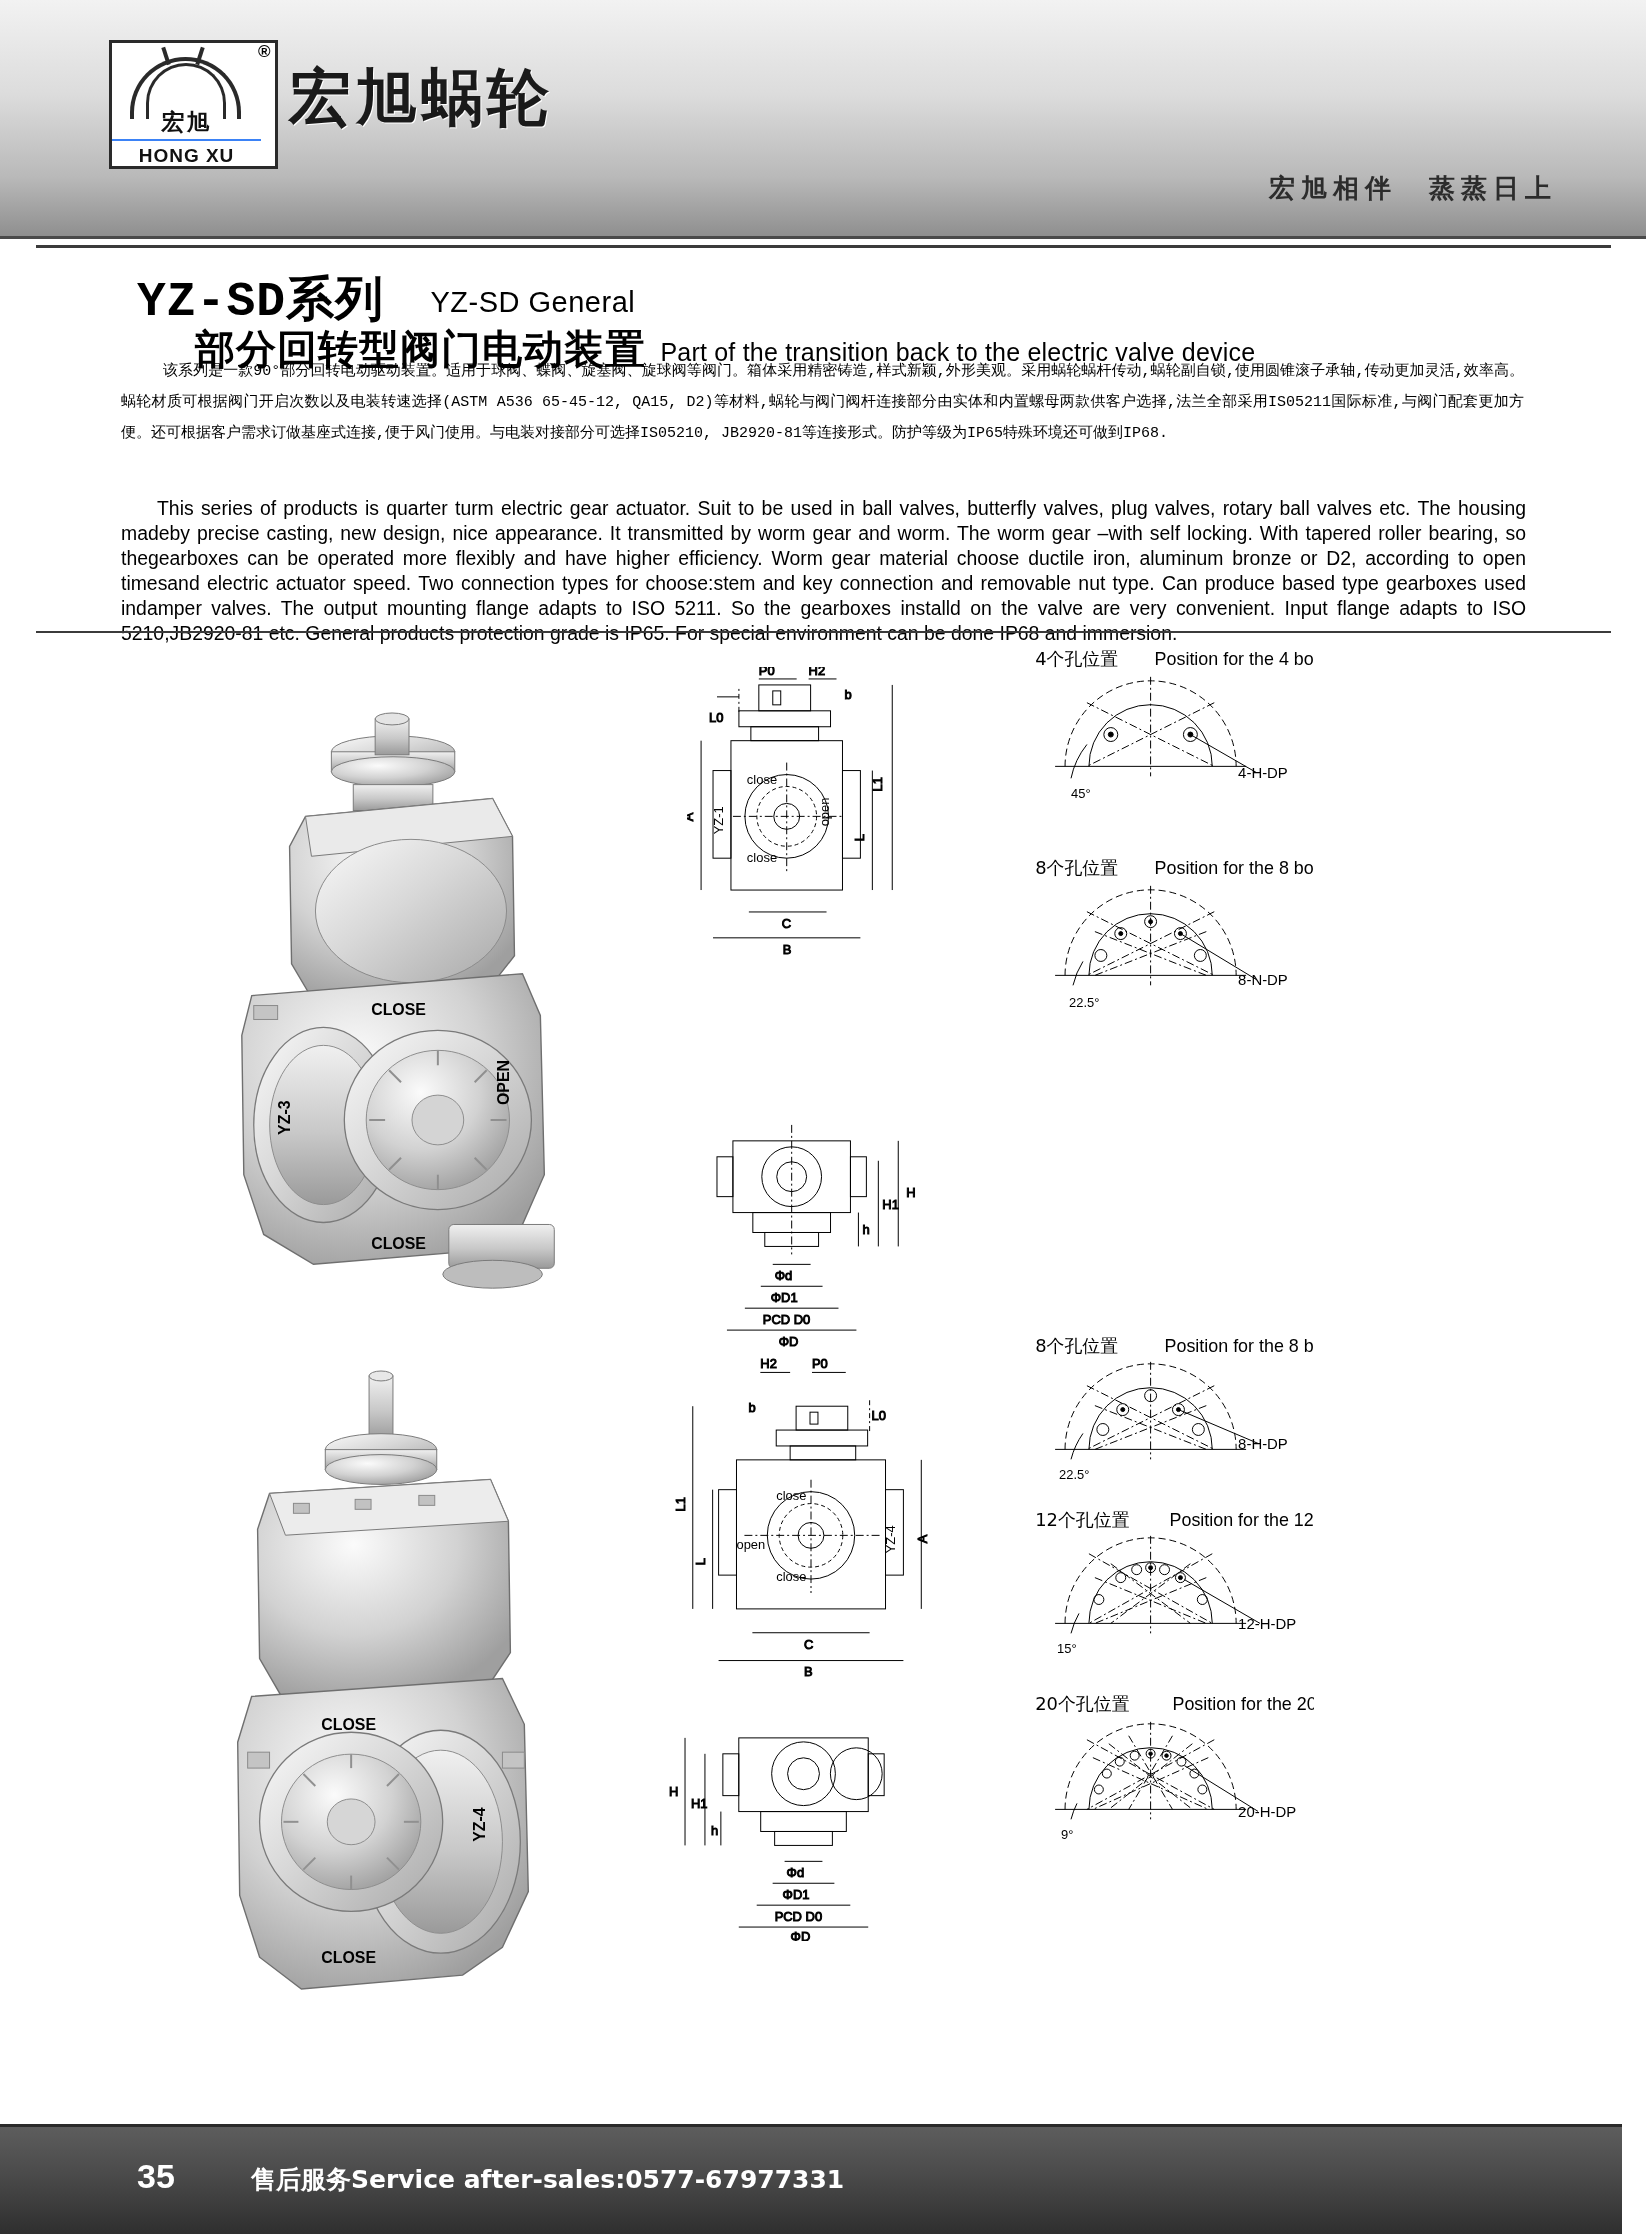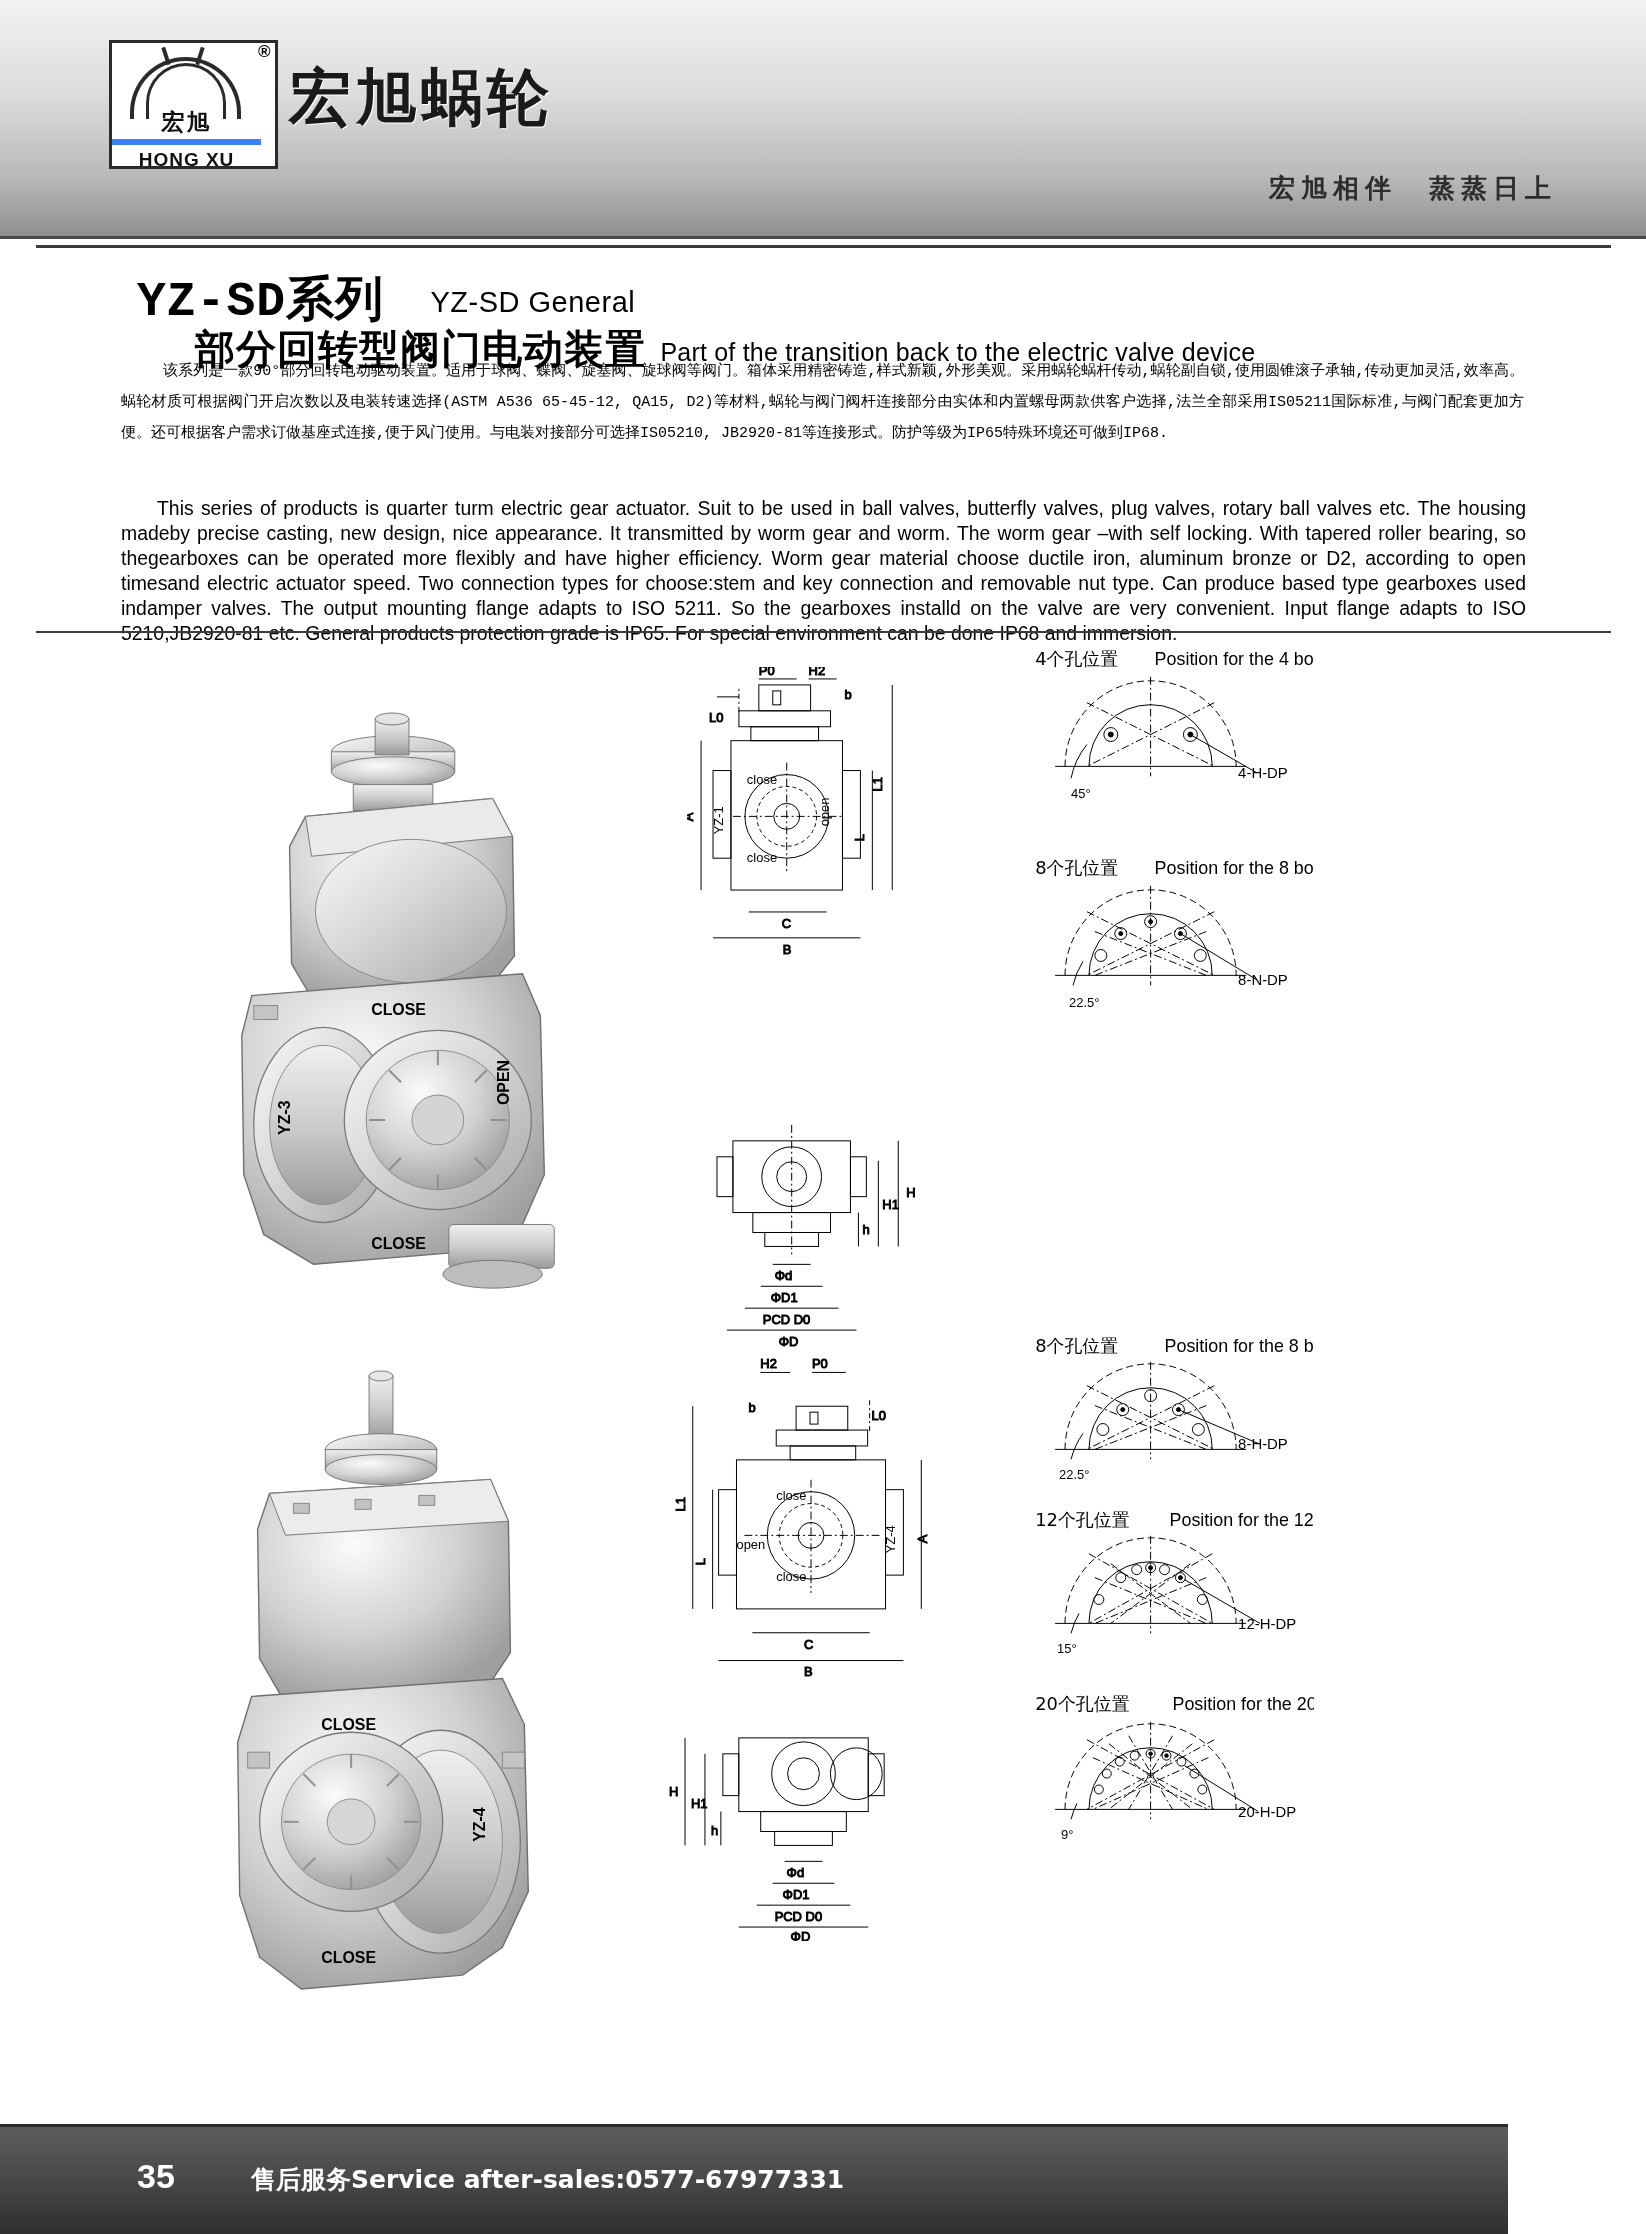--- a/index.html
+++ b/index.html
@@ -40,21 +40,21 @@
   .logo-tick1 { left:52px; }
   .logo-tick2 { left:86px; transform:rotate(18deg); }
   .logo-cn {
     position:absolute; left:0; top:64px; width:149px; text-align:center;
     font-size:23px; font-weight:bold; letter-spacing:2px;
     font-family:"DejaVu Sans", sans-serif; color:#111;
   }
   .logo-en {
     position:absolute; left:0; top:96px; width:149px; text-align:center;
     font-size:19px; font-weight:bold; letter-spacing:1px; color:#111;
-    border-top:6px solid #3b82f6; padding-top:4px;
+    border-top:2px solid #3b82f6; padding-top:4px;
   }
   .logo-reg {
     position:absolute; left:149px; top:2px; font-size:17px; font-weight:bold;
   }
   .brand-cn {
     position:absolute; left:289px; top:56px;
     font-size:62px; font-weight:bold; letter-spacing:4px;
     font-family:"DejaVu Sans", sans-serif; color:#1a1a1a;
     text-shadow:1px 1px 0 #fff;
   }
@@ -96,21 +96,21 @@
     font-family:"Liberation Sans", sans-serif;
     text-indent:36px;
   }
 
   
   .rule-top { position:absolute; left:36px; top:245px; width:1575px; height:3px; background:#3b3b3b; }
   .rule-mid { position:absolute; left:36px; top:631px; width:1575px; height:2px; background:#3b3b3b; }
 
   
   .footer {
-    position:absolute; left:0; bottom:0; width:1508px; height:111px;
+    position:absolute; left:0; bottom:0; width:1622px; height:111px;
     background:linear-gradient(to bottom,#5d5d5d 0%, #4a4a4a 45%, #2e2e2e 100%);
     border-top:3px solid #2a2a2a;
   }
   .page-num {
     position:absolute; left:137px; top:30px; font-size:34px; font-weight:bold; color:#fff;
   }
   .footer-service {
     position:absolute; left:251px; top:36px; font-size:25px; color:#fff; font-weight:bold;
     font-family:"DejaVu Sans", sans-serif;
   }

